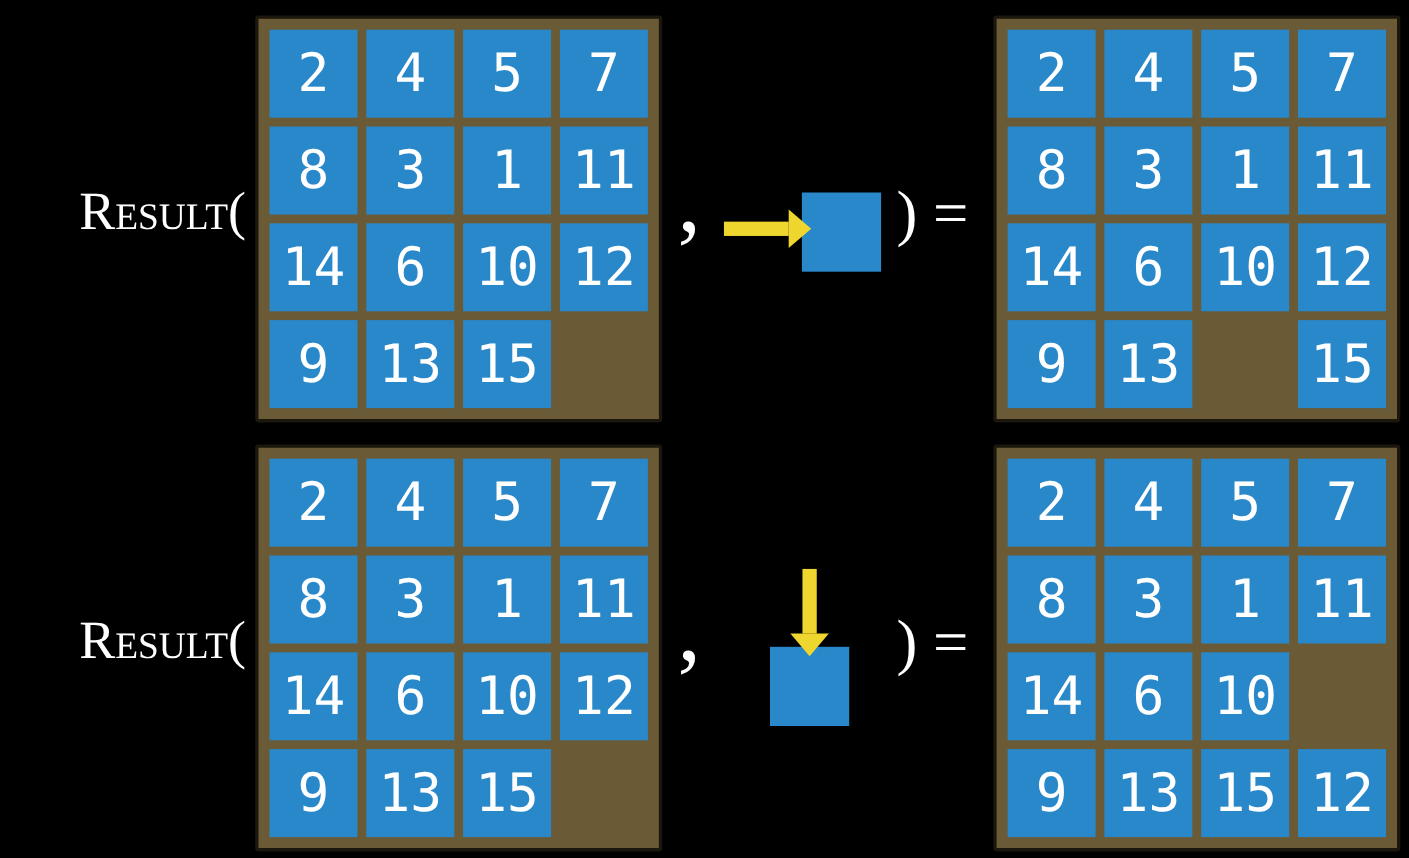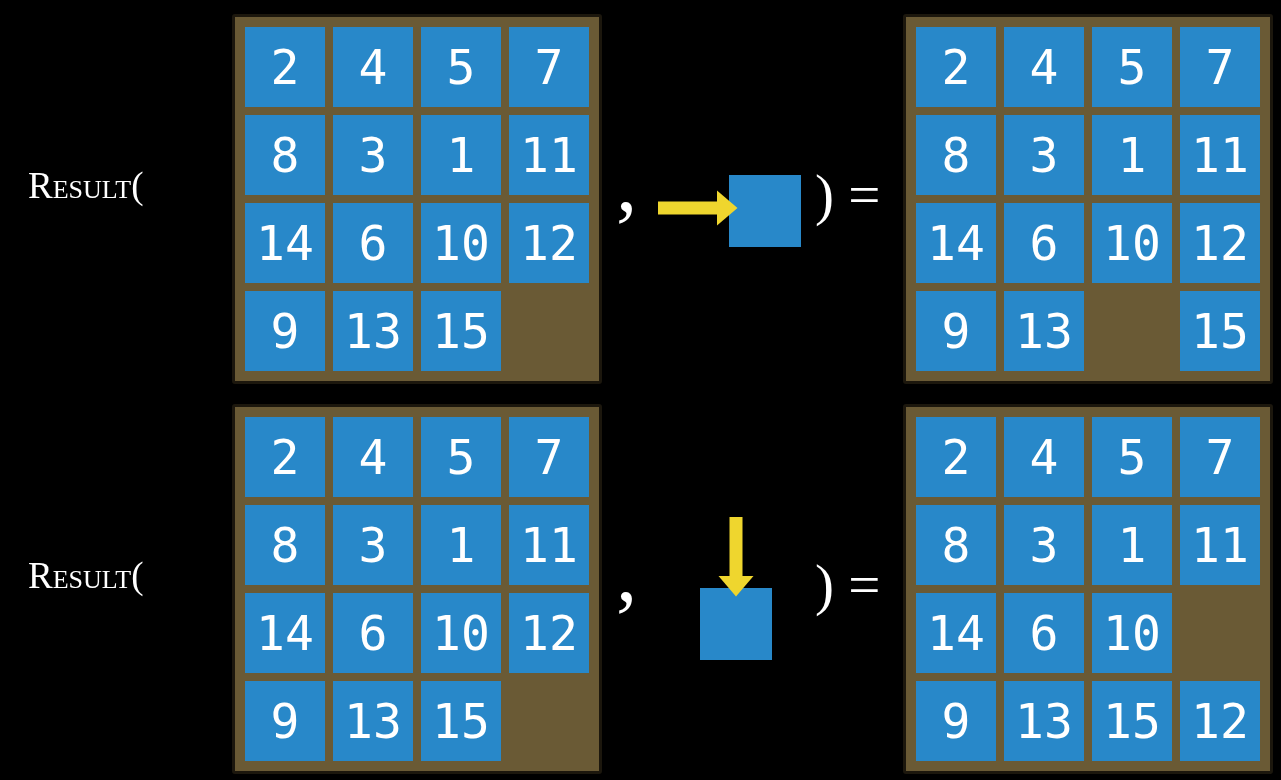--- a/index.html
+++ b/index.html
@@ -5,22 +5,22 @@
   :root{
     --background:#000000; --frame:#6a5a35; --frame_border:#1c170d;
     --tile:#2888c9; --tile_text:#ffffff; --arrow:#efd62e; --text:#ffffff;
   }
   html,body{margin:0;padding:0;background:var(--background);}
   .canvas{
     position:relative;width:1281px;height:780px;background:var(--background);
     overflow:hidden;font-family:"Liberation Serif","DejaVu Serif",serif;
   }
   .result-label{
-    position:absolute;color:var(--text);font-size:37px;line-height:1;
-    font-variant:small-caps;white-space:nowrap;
+    position:absolute;color:var(--text);font-size:49px;line-height:1;
+    font-variant:small-caps;white-space:nowrap;margin-left:44px;
   }
   .comma{
     position:absolute;color:var(--text);font-size:85px;line-height:1;
   }
   .close-eq{
     position:absolute;color:var(--text);font-size:57px;line-height:1;white-space:nowrap;
   }
   .grid{
     position:absolute;width:370px;height:370px;box-sizing:border-box;
     background:var(--frame);border:3px solid var(--frame_border);border-radius:3px;

